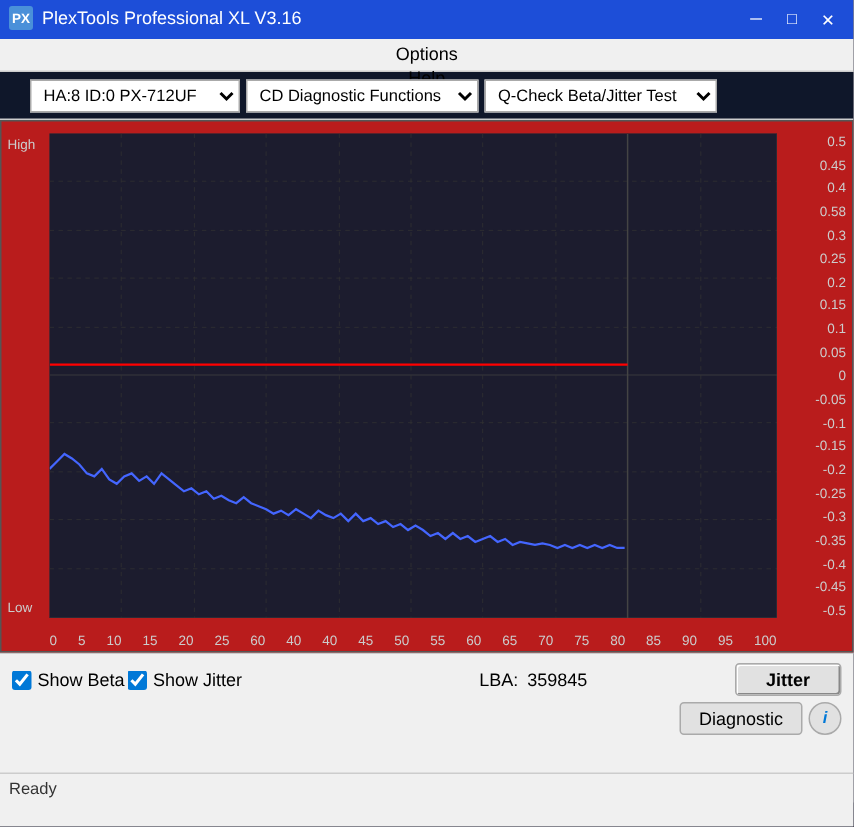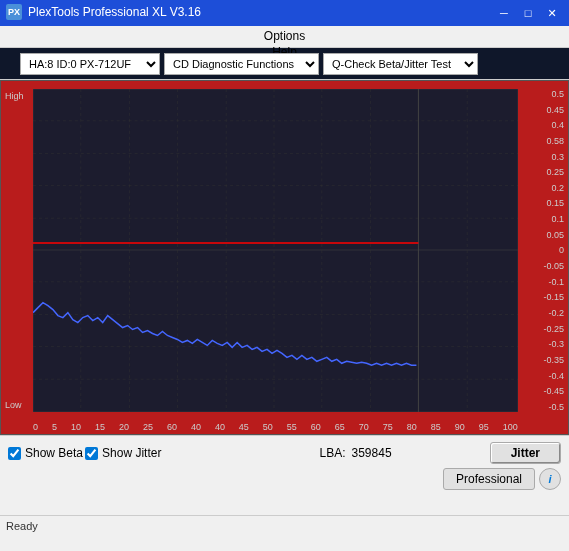--- a/index.html
+++ b/index.html
@@ -323,20 +323,20 @@
         <span>Show Jitter</span>
       </label>
     </div>
     <div class="lba-section">
       <span>LBA:</span>
       <span>359845</span>
     </div>
     <button class="start-btn">Jitter</button>
   </div>
   <div class="bottom-row2" style="justify-content: flex-end; align-items: center; gap: 4px;">
-    <button class="pref-btn">Professional</button>
+    <button class="pref-btn">Diagnostic</button>
     <button class="info-btn">i</button>
   </div>
 </div>
 
 <div class="status-bar">
   <span>Ready</span>
 </div>
 
 </body></html>

